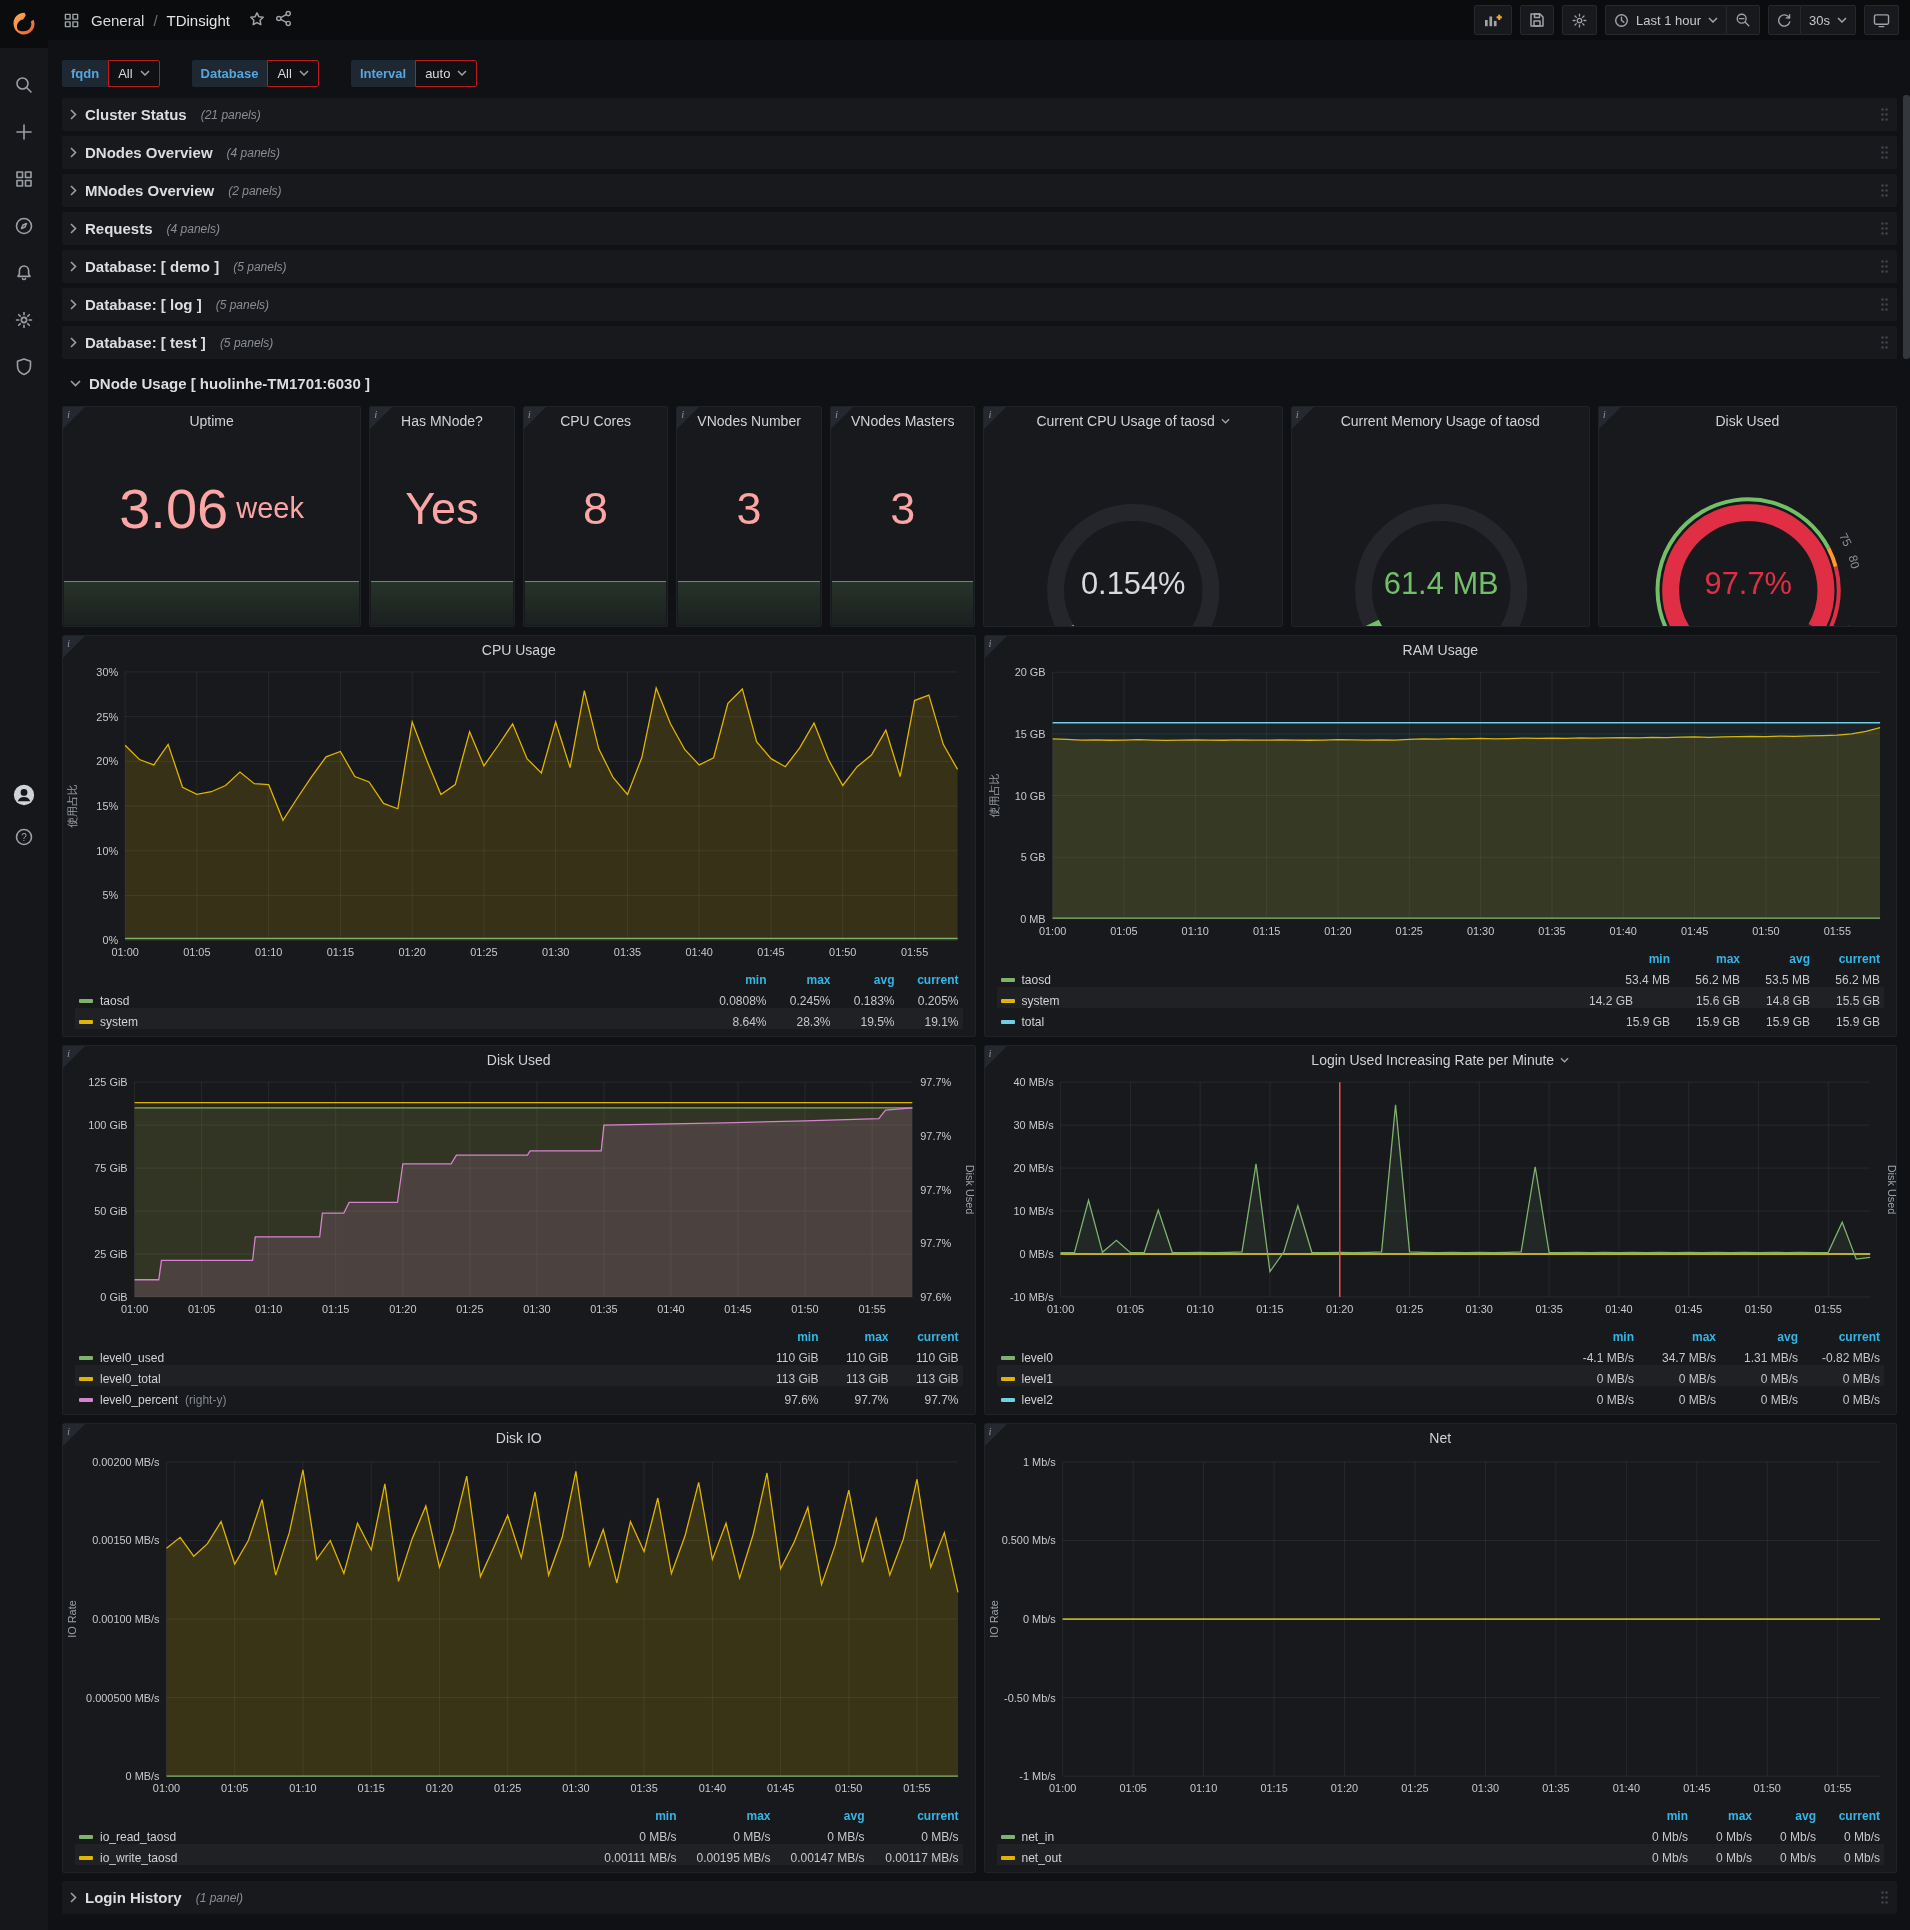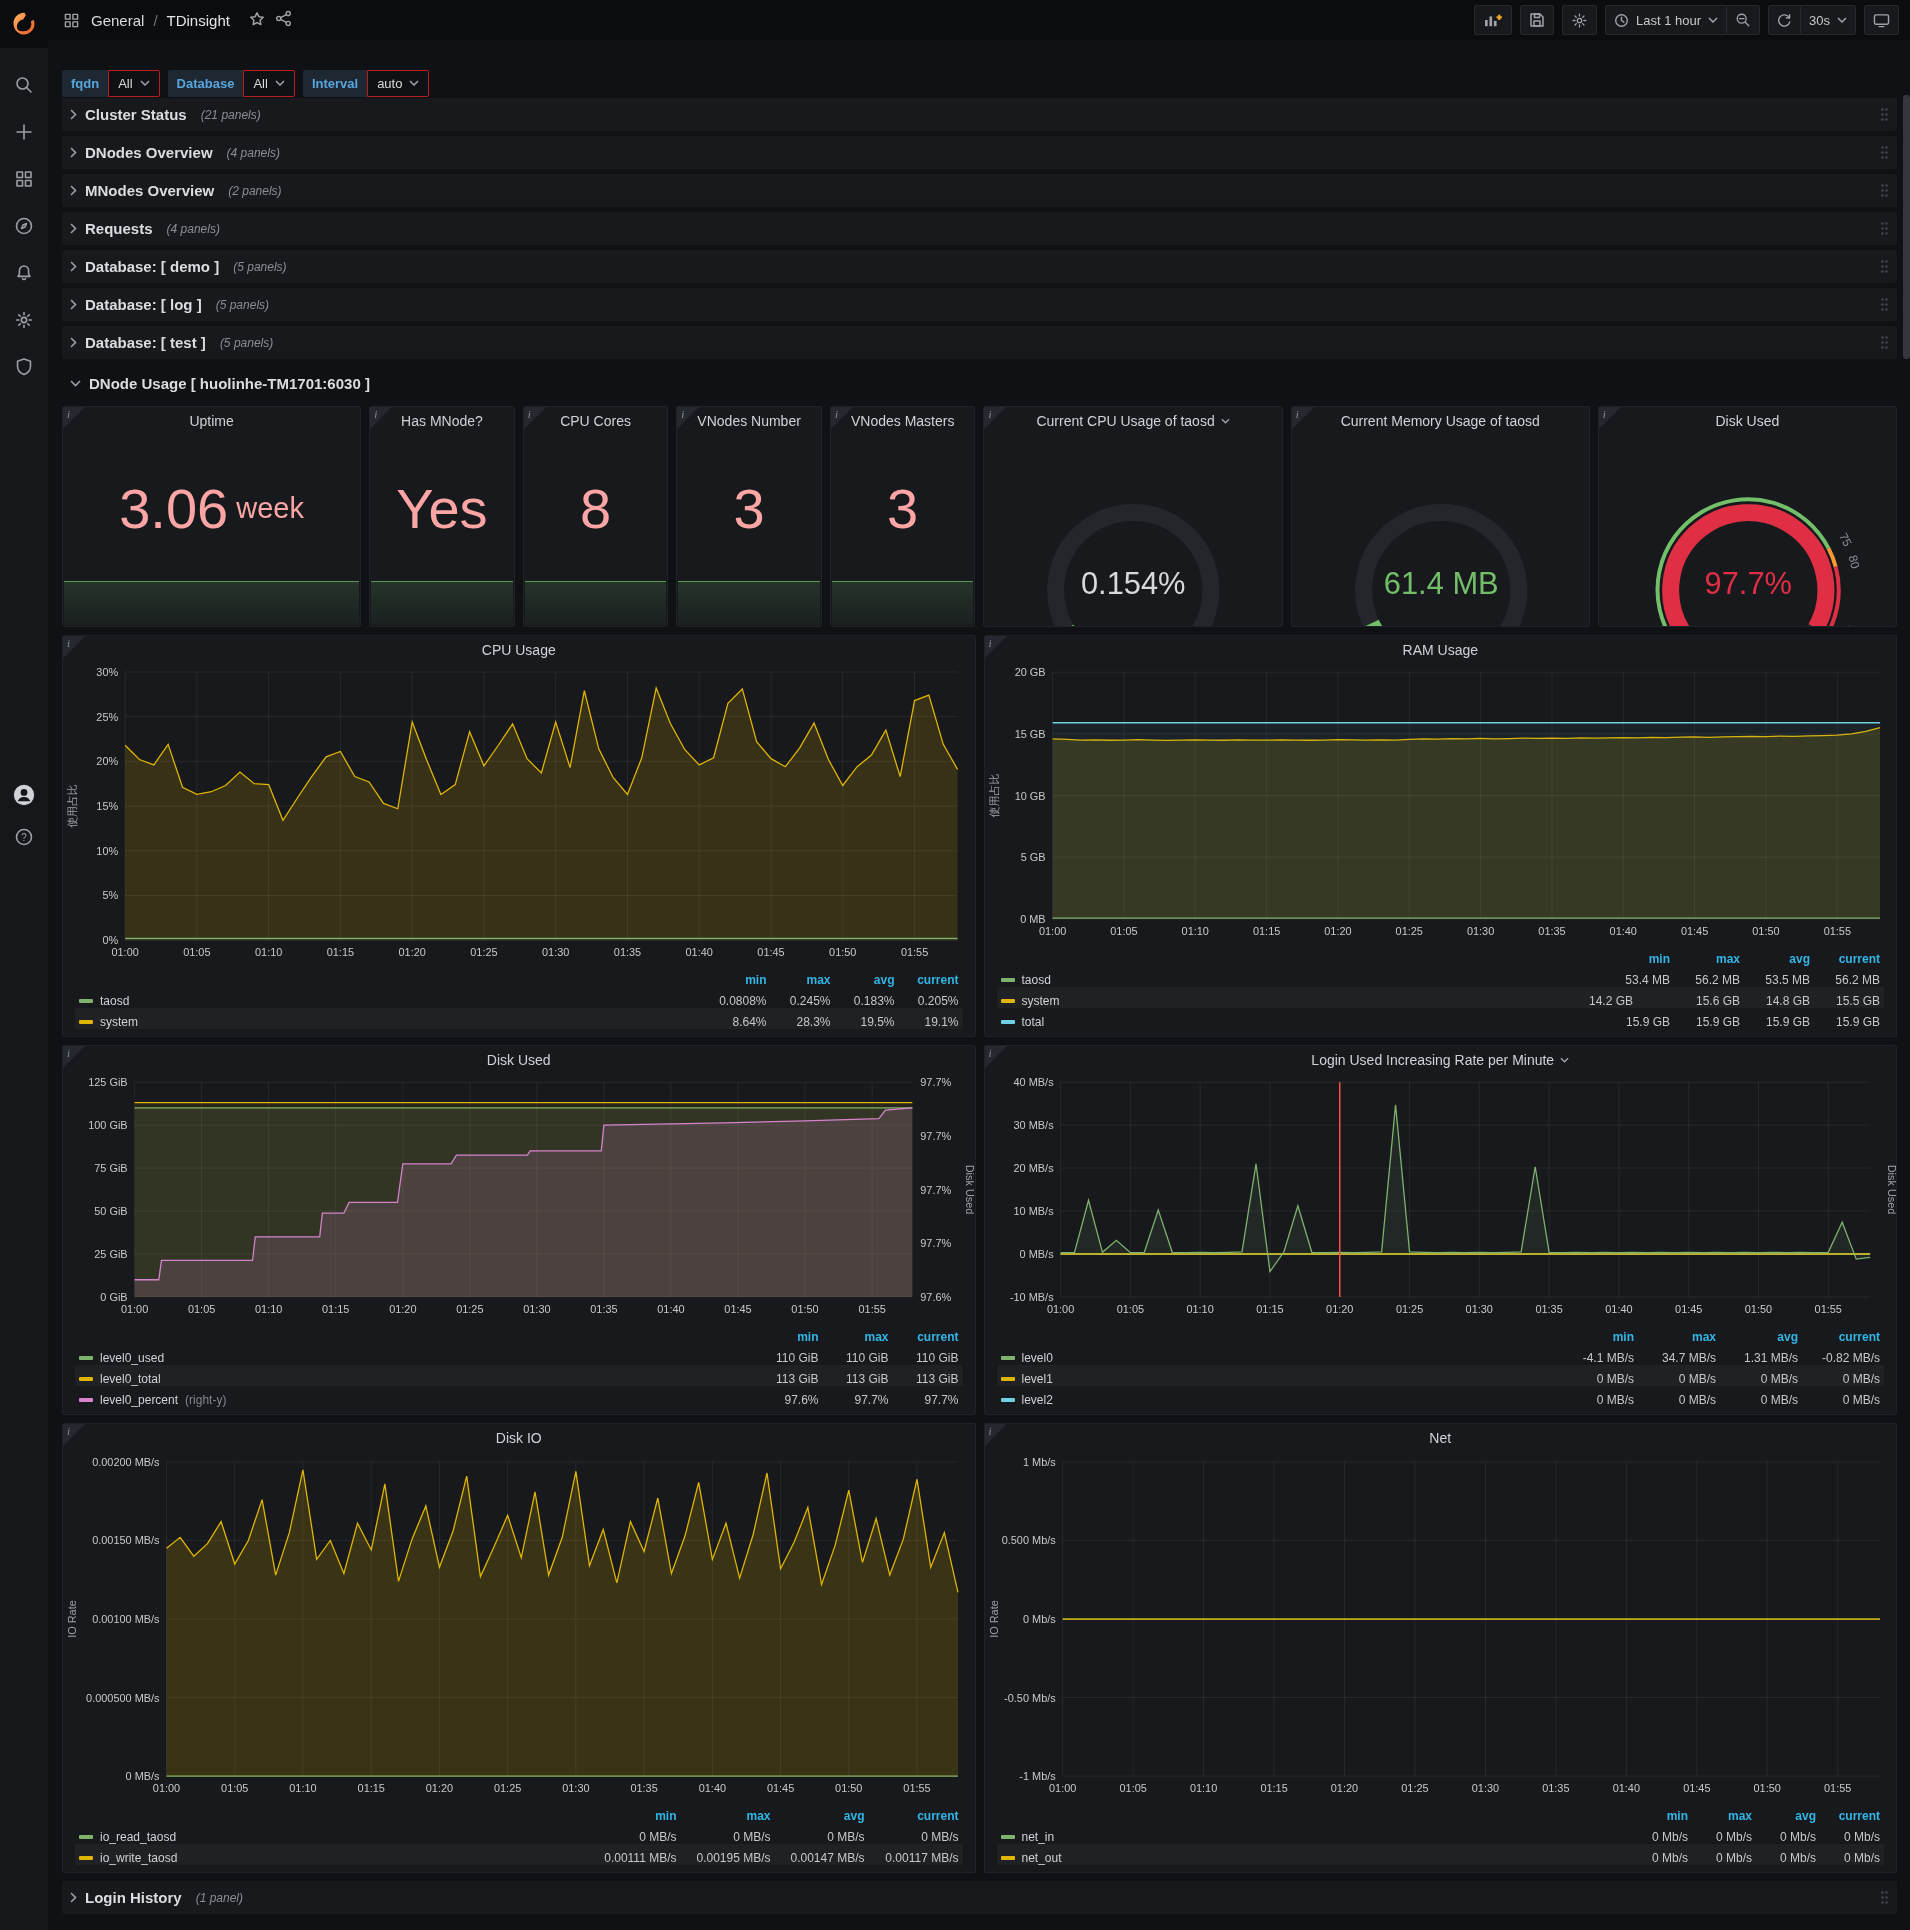--- a/index.html
+++ b/index.html
@@ -17,42 +17,42 @@
 .crumb .sect{color:#d8d9da;cursor:pointer}
 .crumb .ttl{color:#e3e4e6;cursor:pointer}
 .crumb-icons{display:flex;align-items:center;gap:10px;margin-left:10px;color:#9b9fa4}
 .tb-right{margin-left:auto;display:flex;align-items:center;gap:8px}
 .tbtn{height:30px;min-width:32px;padding:0 8px;background:#17191d;border:1px solid #26282e;border-radius:2px;display:flex;align-items:center;justify-content:center;gap:7px;color:#9fa3a8;font-size:13px;cursor:pointer}
 .tgroup{display:flex}
 .tgroup .tbtn:first-child{border-radius:2px 0 0 2px}
 .tgroup .tbtn:last-child{border-radius:0 2px 2px 0;border-left:none}
 .tbtn .lbl{color:#c7c8ca}
 
-.submenu{position:absolute;left:48px;top:58px;width:1863px;height:50px;display:flex;align-items:center;gap:8px;padding:0 14px;background:#101114}
+.submenu{position:absolute;left:48px;top:48px;width:1863px;height:50px;display:flex;align-items:center;gap:32px;padding:0 14px;background:#101114}
 .vargroup{display:flex;align-items:stretch}
 .varlabel{height:27px;display:flex;align-items:center;padding:0 9px;background:#1e2832;color:#58a6dd;font-weight:700;font-size:13px;border-radius:2px 0 0 2px}
 .varvalue{height:27px;display:flex;align-items:center;gap:7px;padding:0 9px;background:#0f1114;border:1px solid #b91c1c;color:#d8d9da;font-size:13px;border-radius:0 2px 2px 0;cursor:pointer}
 
 .content{position:absolute;left:48px;top:90px;width:1863px;padding:8px 14px 14px}
 .rowhdr{height:33px;background:#17191d;border-radius:2px;display:flex;align-items:center;padding:0 8px;margin-bottom:5px;cursor:pointer}
 .rowhdr.open{background:transparent;height:38px;margin-bottom:4px}
 .chev{display:flex;align-items:center;margin-right:8px;color:#9b9fa4}
 .rowtitle{font-size:15px;font-weight:700;color:#dcdde0}
 .rowcount{font-size:12px;font-style:italic;color:#8a8e94;margin-left:14px}
 .drag{margin-left:auto;opacity:.85;cursor:grab;display:flex}
 
 .panel{position:relative;background:#17191d;border:1px solid #1f2227;border-radius:2px;overflow:hidden}
 .panel-header{height:28px;display:flex;align-items:center;justify-content:center;gap:6px;font-size:14px;font-weight:500;color:#d0d2d6;cursor:pointer}
 .corner{position:absolute;top:0;left:0;width:0;height:0;border-top:22px solid #25282e;border-right:22px solid transparent;z-index:2;cursor:pointer}
 .corner span{position:absolute;top:-21px;left:4px;font-size:11px;font-style:italic;font-family:"Liberation Serif",serif;color:#8b9096}
 .stats-grid{display:grid;grid-template-columns:repeat(24,1fr);gap:8px;height:221px;margin-bottom:8px}
 .span4{grid-column:span 4}.span2{grid-column:span 2}
 .stat-value{position:absolute;top:28px;left:0;right:0;bottom:20%;display:flex;align-items:baseline;justify-content:center;gap:8px;color:#fca5a5;align-items:center}
 .stat-num{font-size:56px;font-weight:500;line-height:1}
-.stat-num.big{font-size:56px}
+.stat-num.big{font-size:45px}
 .stat-unit{font-size:29px;font-weight:500}
 .spark{position:absolute;left:1px;right:1px;bottom:1px;height:20%;background:linear-gradient(180deg,rgba(115,191,105,0.16),rgba(115,191,105,0.04));border-top:1px solid rgba(115,191,105,0.75)}
 .gauge-plot{position:absolute;top:26px;left:0;right:0;bottom:0;display:flex;justify-content:center;align-items:flex-start}
 
 .chart-row{display:grid;grid-template-columns:1fr 1fr;gap:8px;margin-bottom:8px}
 .chart-panel{display:flex;flex-direction:column}
 .plot{flex:0 0 auto}
 .legend{padding:0 12px 6px;font-size:12px;color:#c7c8ca}
 .lrow{display:flex;align-items:flex-end;height:21px;padding:0 4px;border-radius:1px}
 .lrow.stripe{background:rgba(255,255,255,0.035)}

